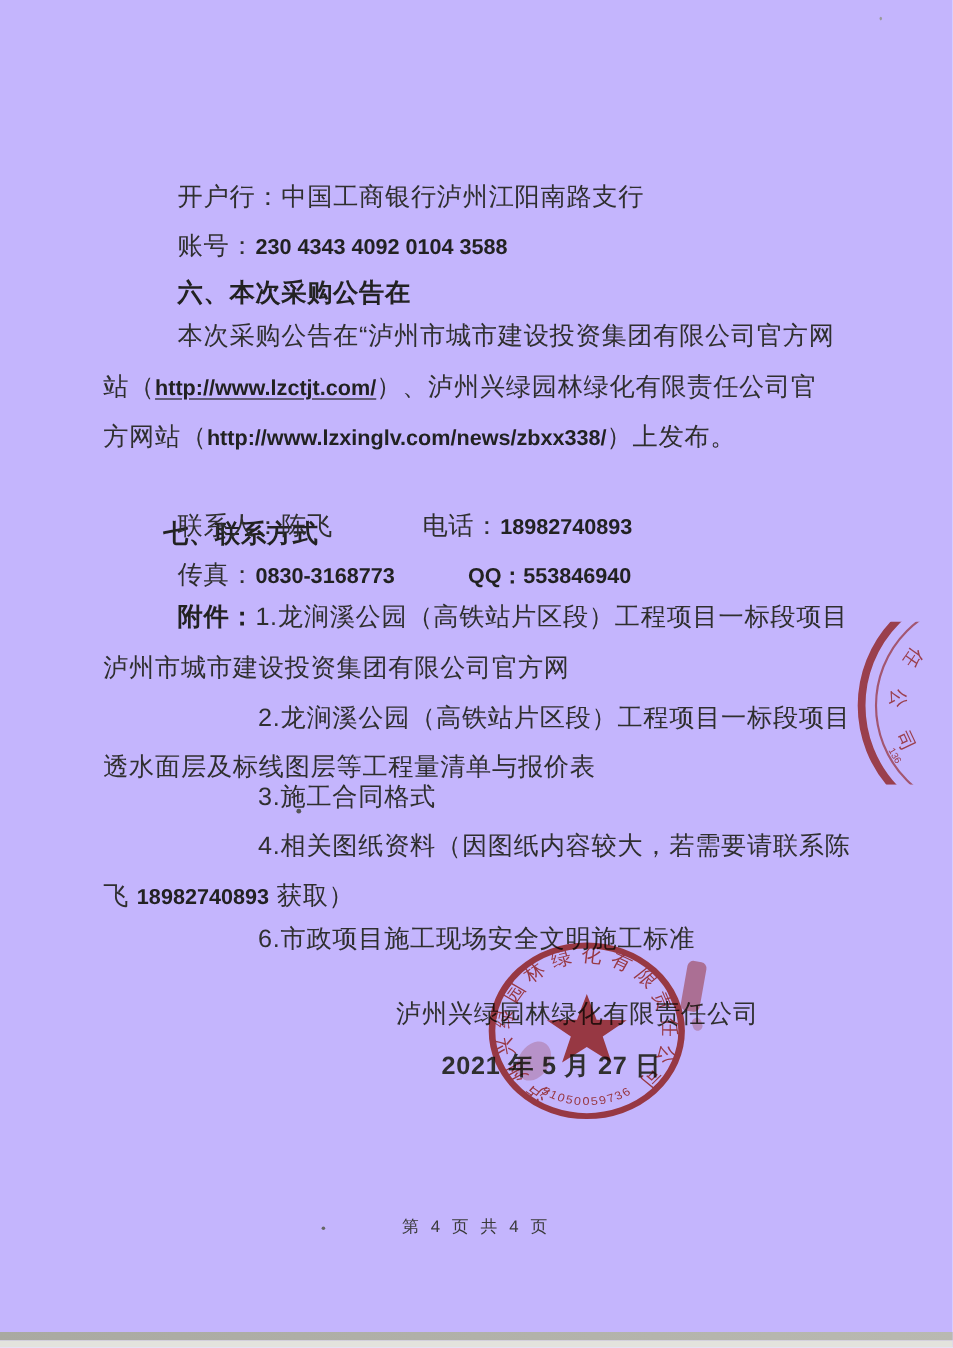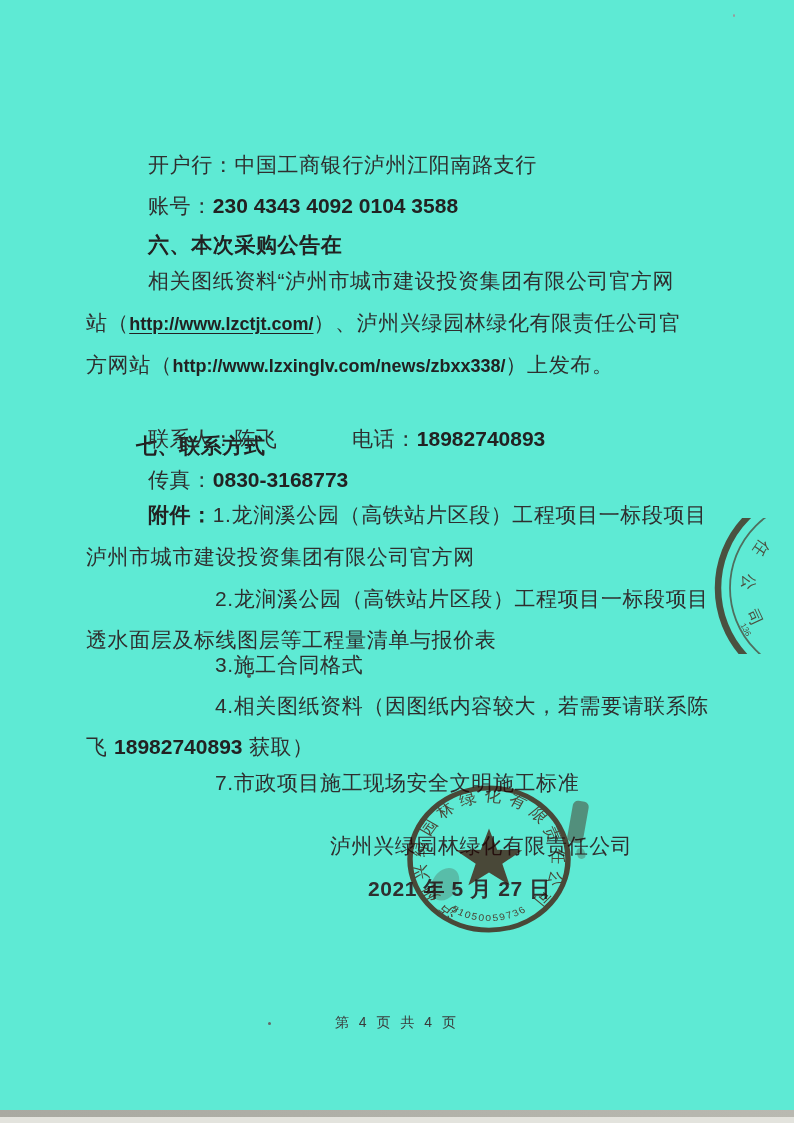--- a/index.html
+++ b/index.html
@@ -2,30 +2,30 @@
 <html lang="zh"><head>
 <meta charset="utf-8">
 <style>
   html,body{margin:0;padding:0;}
   body{
     width:794px;height:1123px;position:relative;overflow:hidden;
     background:#fdfdfc;
     font-family:"Liberation Sans",sans-serif;
     color:#2e2e2e;
   }
-  .page{position:absolute;inset:0;background:#5eead4;}
+  .page{position:absolute;inset:0;background:#c4b5fd;}
   .line{
     position:absolute;
     font-size:21px;line-height:29px;letter-spacing:.6px;
     white-space:pre;color:#2f2f2f;
   }
   .bold{font-weight:700;color:#222;}
   .num{
     font-family:"Liberation Sans",sans-serif;
-    font-weight:700;font-size:21px;letter-spacing:0;color:#222;
+    font-weight:700;font-size:18px;letter-spacing:0;color:#222;
   }
   .url{
     font-family:"Liberation Sans",sans-serif;
     font-weight:700;font-size:18px;letter-spacing:0;color:#222;
   }
   .url.underlined{text-decoration:underline;text-underline-offset:3px;}
   .abs{position:absolute;}
   .footer-line{
     position:absolute;top:1014px;left:0;width:100%;
     text-align:center;font-size:14px;letter-spacing:3px;color:#3a3a3a;
@@ -66,47 +66,47 @@
 <body>
 
 <div class="page">
 
   <div class="line" style="left:148px;top:150px;"><span>开户行：</span><span>中国工商银行泸州江阳南路支行</span></div>
 
   <div class="line" style="left:148px;top:191px;"><span>账号：</span><span class="num">230 4343 4092 0104 3588</span></div>
 
   <div class="line bold" style="left:148px;top:230px;">六、本次采购公告在</div>
 
-  <div class="line" style="left:148px;top:266px;">相关图纸资料“泸州市城市建设投资集团有限公司官方网</div>
+  <div class="line" style="left:148px;top:266px;">本次采购公告在“泸州市城市建设投资集团有限公司官方网</div>
 
   <div class="line" style="left:86px;top:308px;"><span>站（</span><span class="url underlined">http://www.lzctjt.com/</span><span>）、泸州兴绿园林绿化有限责任公司官</span></div>
 
   <div class="line" style="left:86px;top:350px;"><span>方网站（</span><span class="url">http://www.lzxinglv.com/news/zbxx338/</span><span>）上发布。</span></div>
 
   <div class="line bold" style="left:136px;top:388px;margin-top:43px;">七、联系方式</div>
 
   <div class="line" style="left:148px;top:424px;"><span>联系人：</span><span>陈飞</span><span class="abs" style="left:204px;"><span>电话：</span><span class="num">18982740893</span></span></div>
 
-  <div class="line" style="left:148px;top:465px;"><span>传真：</span><span class="num">0830-3168773</span></div>
+  <div class="line" style="left:148px;top:465px;"><span>传真：</span><span class="num">0830-3168773</span><span class="abs" style="left:242px;"><span class="num">QQ：</span><span class="num">553846940</span></span></div>
 
   <div class="line" style="left:148px;top:500px;"><span class="bold">附件：</span><span>1.龙涧溪公园（高铁站片区段）工程项目一标段项目</span></div>
 
   <div class="line" style="left:86px;top:542px;">泸州市城市建设投资集团有限公司官方网</div>
 
   <div class="line" style="left:215px;top:584px;">2.龙涧溪公园（高铁站片区段）工程项目一标段项目</div>
 
   <div class="line" style="left:86px;top:625px;">透水面层及标线图层等工程量清单与报价表</div>
 
   <div class="line" style="left:215px;top:650px;">3.施工合同格式</div>
 
   <div class="line" style="left:215px;top:691px;">4.相关图纸资料（因图纸内容较大，若需要请联系陈</div>
 
   <div class="line" style="left:86px;top:732px;"><span>飞 </span><span class="num">18982740893</span><span> 获取）</span></div>
 
-  <div class="line" style="left:215px;top:768px;">7.市政项目施工现场安全文明施工标准</div>
+  <div class="line" style="left:215px;top:768px;">6.市政项目施工现场安全文明施工标准</div>
 
   <div class="line" style="left:330px;top:831px;">泸州兴绿园林绿化有限责任公司</div>
 
   <div class="line" style="left:368px;top:874px;font-weight:600;">2021 年 5 月 27 日</div>
 
   <svg class="seal-main" viewBox="0 0 200 200">
     <defs>
       <path id="sealTopArc" d="M70,156.5 A64,64 0 1 1 130,156.5" fill="none"></path>
       <path id="sealBottomArc" d="M48.7,146.2 A69,69 0 0 0 151.3,146.2" fill="none"></path>
     </defs>

